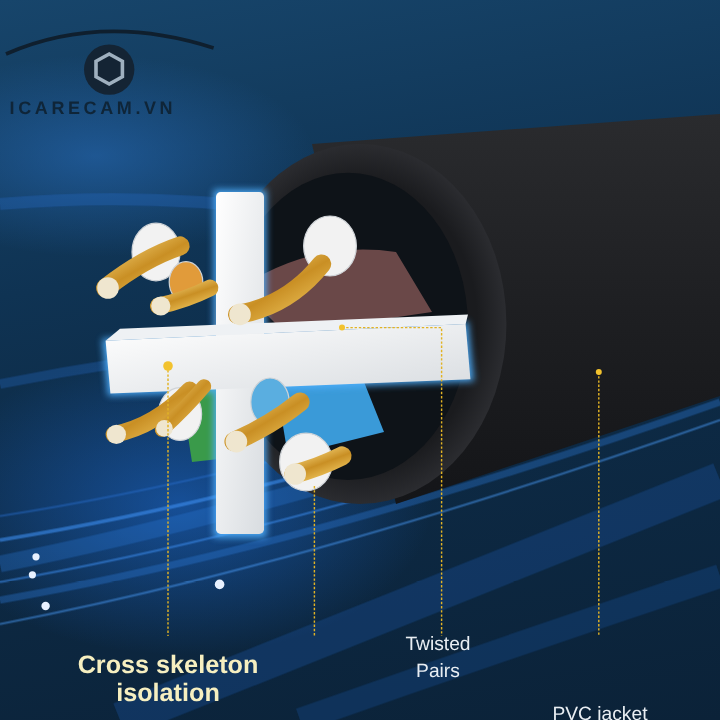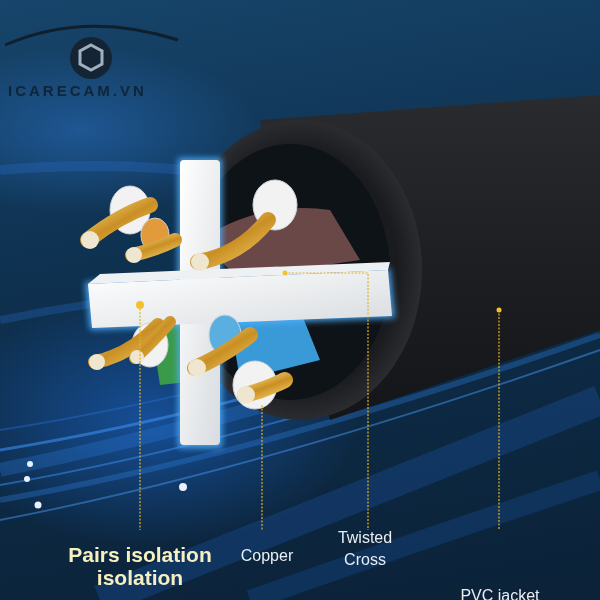--- a/index.html
+++ b/index.html
@@ -126,26 +126,25 @@
     <g fill="#f2c22e">
       <circle cx="140" cy="305" r="4"></circle>
       <circle cx="285" cy="273" r="2.5"></circle>
       <circle cx="499" cy="310" r="2.5"></circle>
     </g>
   </svg>
 
   <div class="logo-text">ICARECAM.VN</div>
 
   <div class="label main" style="left:40px;top:543px;width:200px;">
-    <div>Pairs isolation</div>
+    <div>Cross skeleton</div>
     <div>isolation</div>
   </div>
   <div class="label" style="left:222px;top:545px;width:90px;">
-    <div>Copper</div>
   </div>
   <div class="label" style="left:320px;top:527px;width:90px;">
     <div>Twisted</div>
-    <div>Cross</div>
+    <div>Pairs</div>
   </div>
   <div class="label" style="left:440px;top:545px;width:120px;margin-top:40px;">
     <div>PVC jacket</div>
   </div>
 </div>
 
 </body></html>

